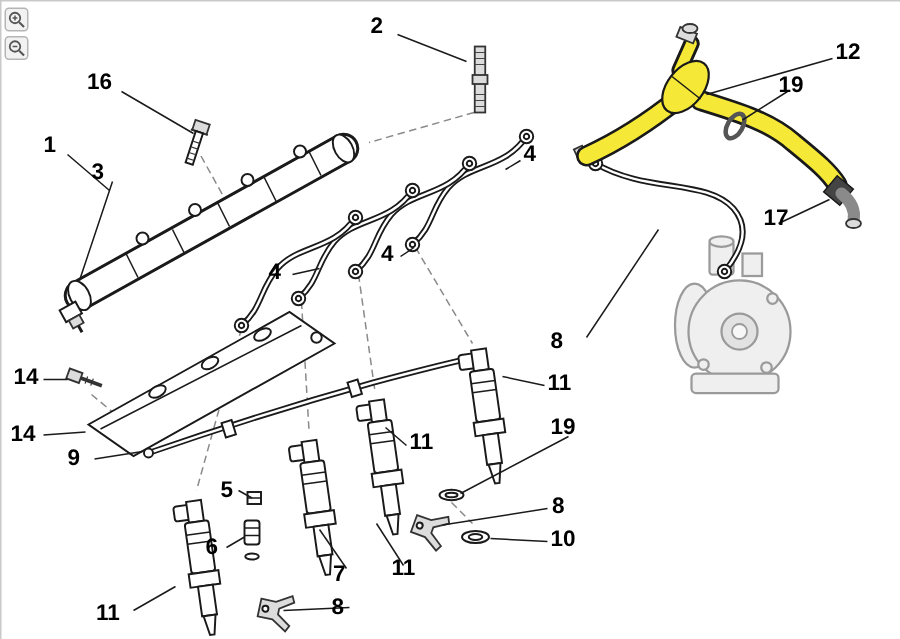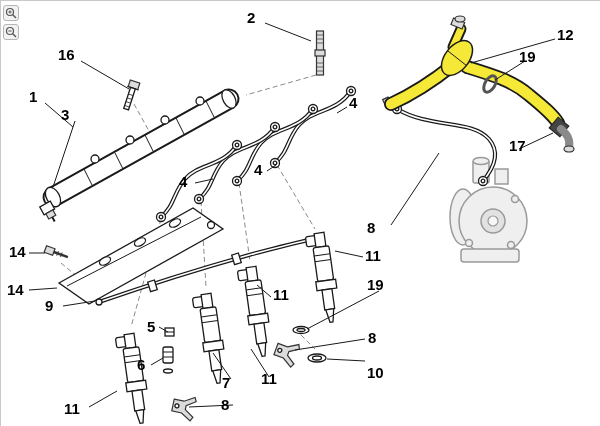--- a/index.html
+++ b/index.html
@@ -285,21 +285,21 @@
   <div class="part-label" style="left:253px;top:161px">4</div>
   <div class="part-label" style="left:178px;top:173px">4</div>
   <div class="part-label" style="left:366px;top:219px">8</div>
   <div class="part-label" style="left:8px;top:243px">14</div>
   <div class="part-label" style="left:6px;top:281px">14</div>
   <div class="part-label" style="left:44px;top:297px">9</div>
   <div class="part-label" style="left:364px;top:247px">11</div>
   <div class="part-label" style="left:366px;top:276px">19</div>
   <div class="part-label" style="left:272px;top:286px">11</div>
   <div class="part-label" style="left:367px;top:329px">8</div>
-  <div class="part-label" style="left:366px;top:364px">10</div>
+  <div class="part-label" style="left:366px;top:351px">10</div>
   <div class="part-label" style="left:146px;top:318px">5</div>
   <div class="part-label" style="left:136px;top:356px">6</div>
   <div class="part-label" style="left:221px;top:374px">7</div>
   <div class="part-label" style="left:260px;top:370px">11</div>
   <div class="part-label" style="left:220px;top:396px">8</div>
   <div class="part-label" style="left:63px;top:400px">11</div>
 
 </div>
 
 </body></html>

